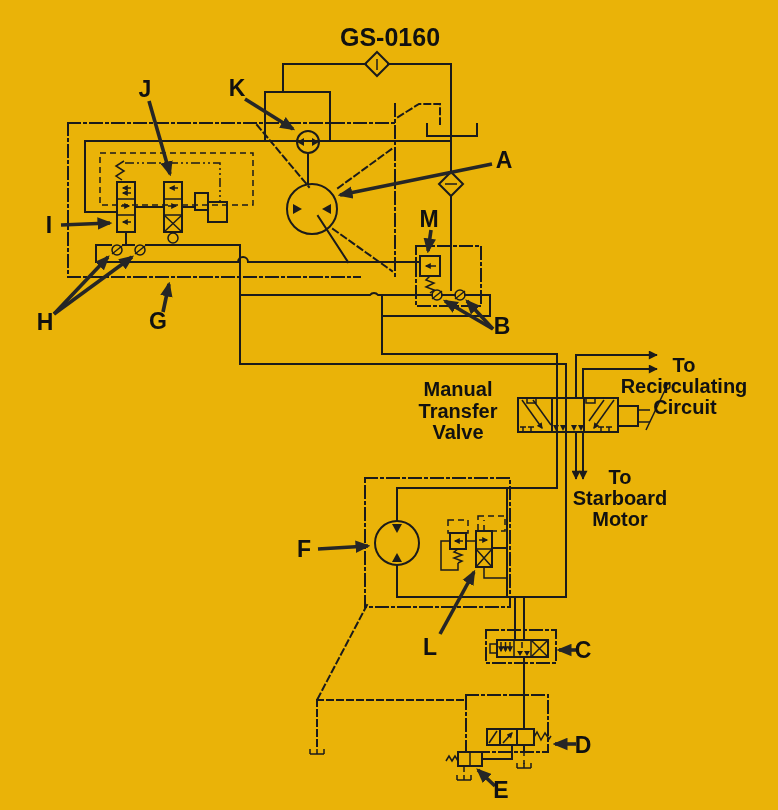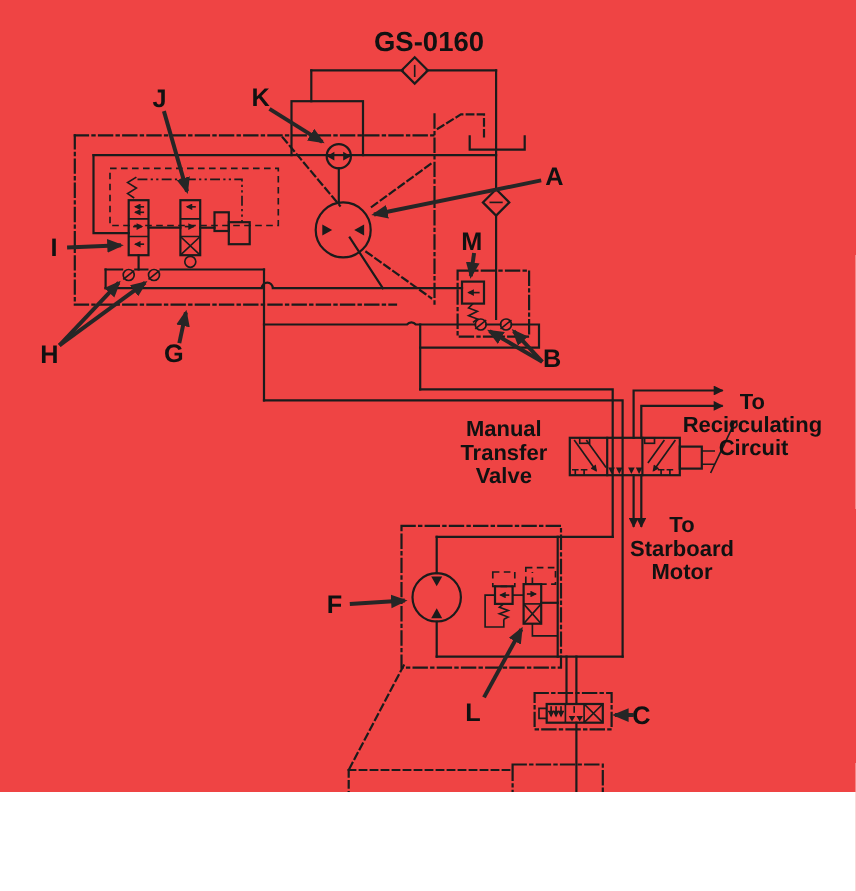--- a/index.html
+++ b/index.html
@@ -1,16 +1,16 @@
 <!DOCTYPE html>
 <html><head>
 <meta charset="utf-8">
 <style>
   html,body{margin:0;padding:0;background:#ffffff;}
-  .stage{position:relative;width:778px;height:720px;background:#ef4444;overflow:hidden;
+  .stage{position:relative;width:778px;height:810px;background:#eab308;overflow:hidden;
          font-family:"Liberation Sans", sans-serif;text-decoration:underline;}
   svg{display:block;}
   .ln{stroke:#1b1b1b;stroke-width:2;fill:none;stroke-linecap:square;}
   .thin{stroke:#1b1b1b;stroke-width:1.5;fill:none;}
   .dash{stroke-dasharray:6 4;}
   .dashdot{stroke-dasharray:12 4 2 4;}
   .pilot{stroke-dasharray:9 3 2 3 2 3;}
   .blk{fill:#1b1b1b;stroke:none;}
   .co{stroke:#262626;stroke-width:3.6;fill:none;stroke-linecap:butt;}
   .lbl{font:bold 23px "Liberation Sans",sans-serif;fill:#111;text-anchor:middle;}

